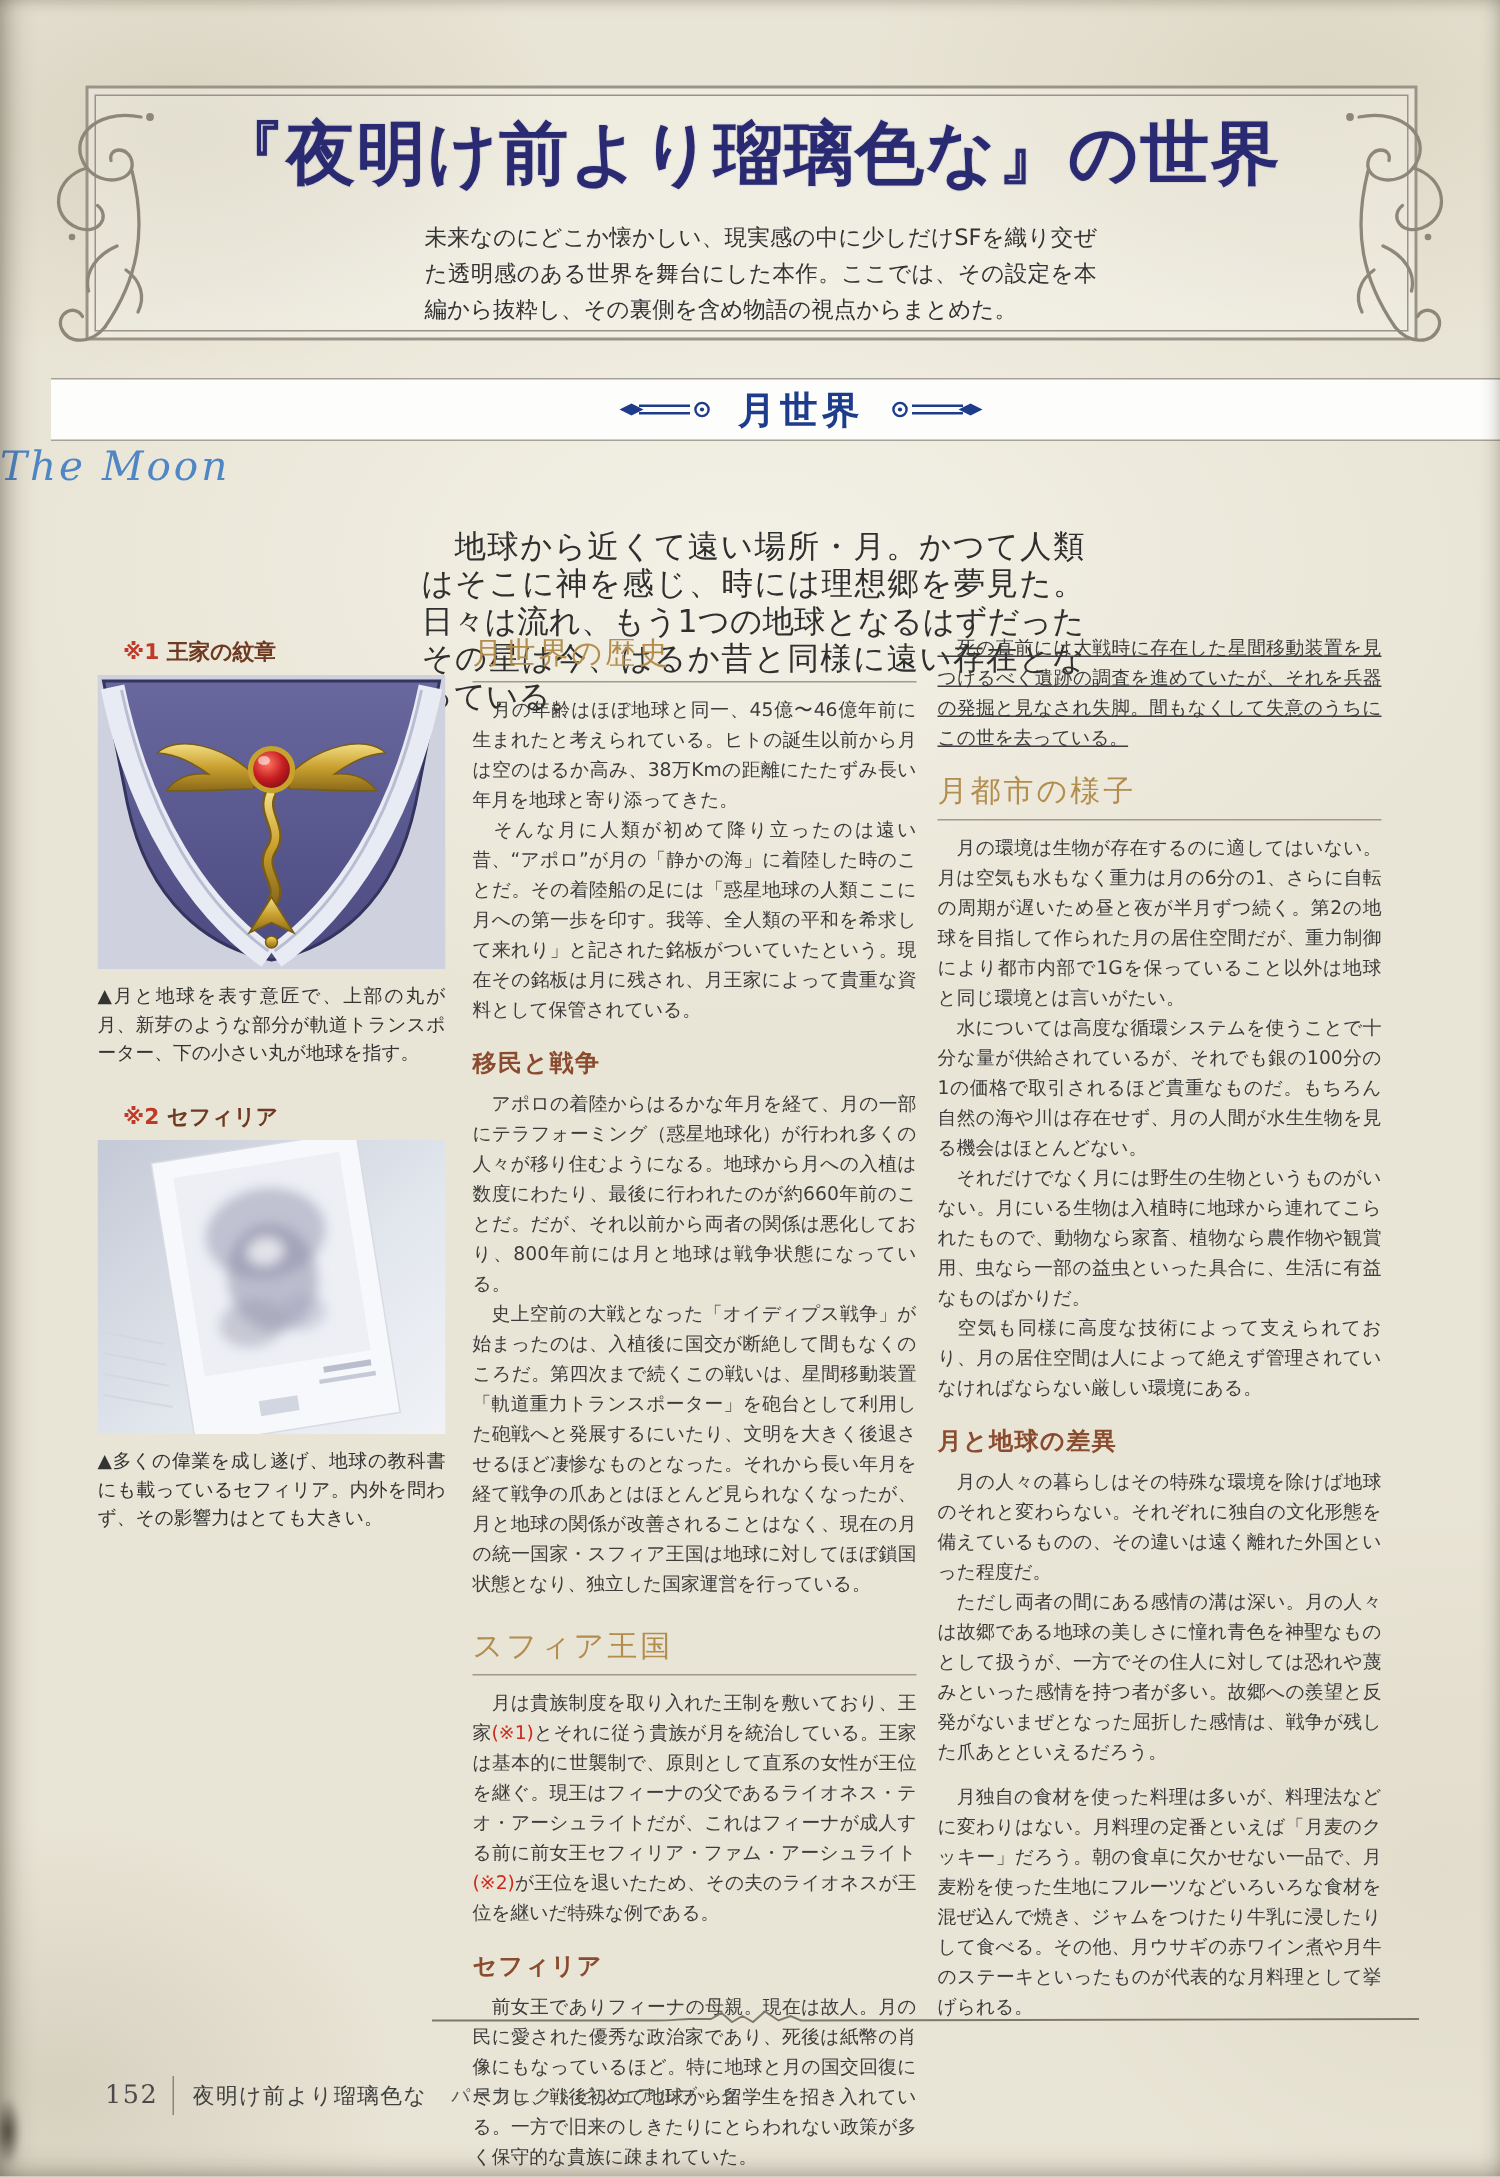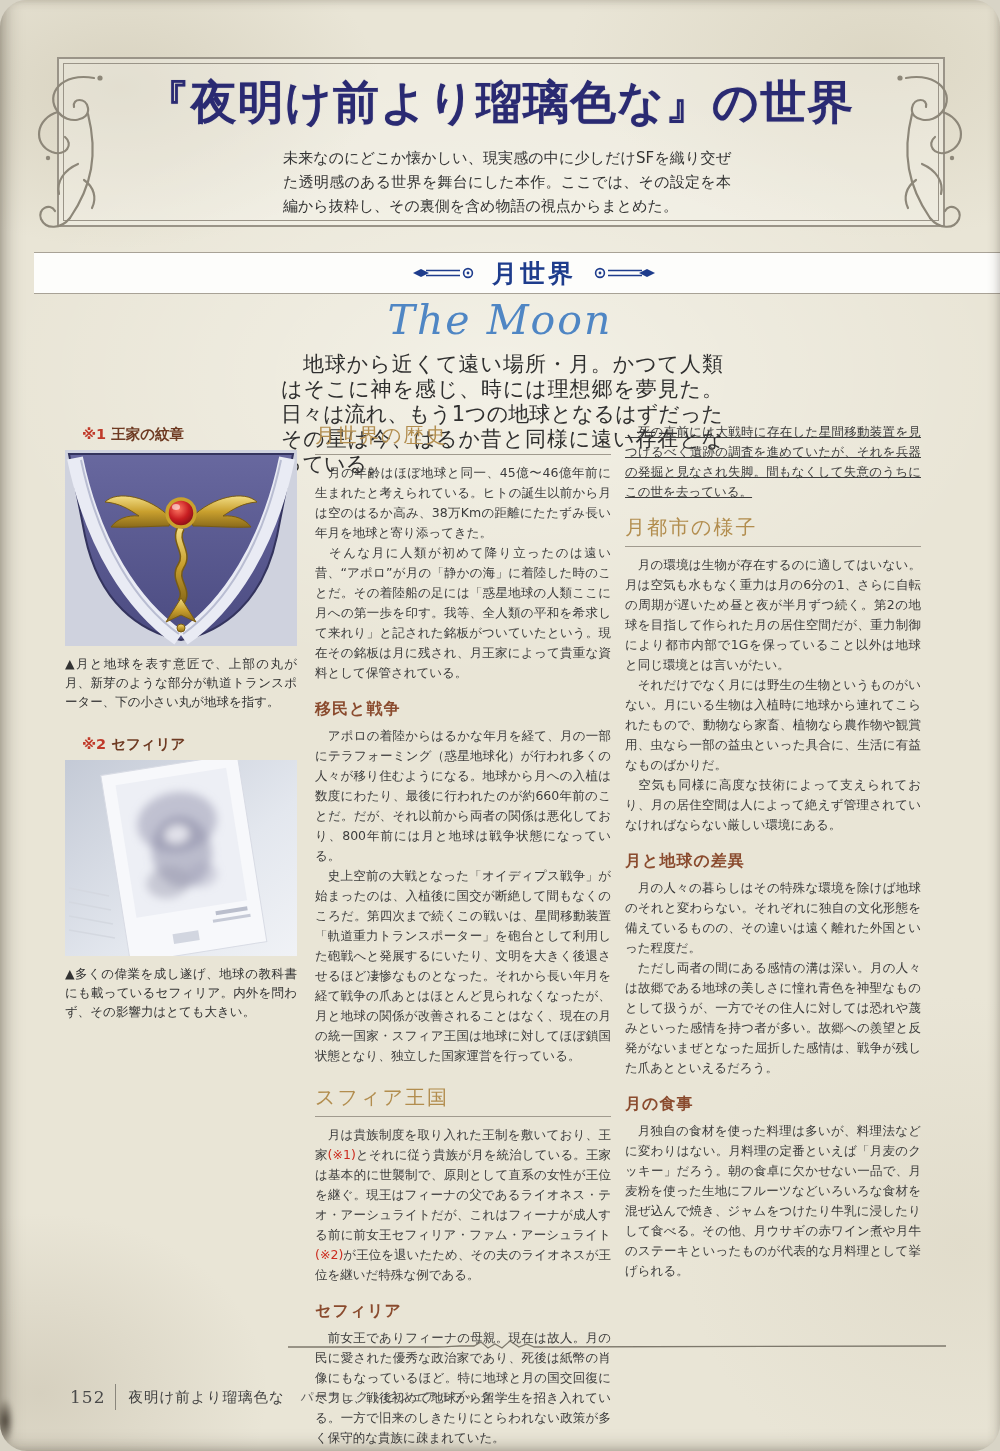--- a/index.html
+++ b/index.html
@@ -12,21 +12,20 @@
   body{font-family:"DejaVu Sans","Liberation Sans",sans-serif;background:#d8d4c6;}
   .page{
     position:relative;width:1000px;height:1451px;margin:0 auto;overflow:hidden;
     background:
       radial-gradient(420px 260px at 12% 6%, rgba(188,180,156,.38), transparent 62%),
       radial-gradient(520px 300px at 88% 4%, rgba(196,188,162,.34), transparent 60%),
       radial-gradient(700px 420px at 50% 26%, rgba(255,255,250,.45), transparent 72%),
       radial-gradient(460px 420px at 96% 86%, rgba(205,198,176,.28), transparent 60%),
       radial-gradient(380px 300px at 4% 96%, rgba(170,160,138,.3), transparent 60%),
       var(--page_bg);
-    border-radius: 27px;
   }
   .page::after{
     content:"";position:absolute;inset:0;pointer-events:none;
     box-shadow:
       inset 14px 0 20px -12px rgba(60,50,38,.5),
       inset -8px 0 14px -9px rgba(60,50,38,.32),
       inset 0 -12px 20px -12px rgba(60,50,38,.4),
       inset 0 7px 12px -9px rgba(80,70,55,.28);
   }
   .corner-speck{position:absolute;left:-4px;top:1398px;width:18px;height:46px;
@@ -45,23 +44,23 @@
     text-shadow:0 0 1px rgba(42,42,114,.4);}
   .hdr-sub{position:absolute;left:283px;top:146px;width:448px;
     font-size:15px;line-height:24px;color:#333;text-align:justify;}
 
   
   .banner{position:absolute;left:0;top:252px;width:1000px;height:40px;
     background:#fdfdfb;border-top:1px solid #a8a296;border-bottom:1px solid #a8a296;
     display:flex;align-items:center;justify-content:center;gap:14px;margin-left:34px;}
   .banner-title{font-size:25px;font-weight:bold;color:var(--banner_navy);letter-spacing:3px;}
   .banner-orn{width:66px;height:18px;}
-  .moon-title{position:absolute;left:0;top:296px;width:1000px;text-align:center;
+  .moon-title{position:absolute;left:0;top:296px;width:1000px;text-align:left;
     font-family:"DejaVu Serif","Liberation Serif",serif;font-style:italic;
-    font-size:41px;color:var(--moon_blue);letter-spacing:2px;}
+    font-size:27px;color:var(--moon_blue);letter-spacing:2px;}
   .lead{position:absolute;left:281px;top:352px;width:442px;
     font-size:21px;line-height:25px;color:#2f2f2f;text-align:justify;}
 
   
   .sidebar{position:absolute;left:65px;top:425px;width:232px;}
   .col-mid{position:absolute;left:315px;top:422px;width:296px;}
   .col-right{position:absolute;left:625px;top:422px;width:296px;}
 
   .fig-label{font-size:14.5px;font-weight:bold;color:var(--label_brown);margin:0 0 6px 17px;}
   .fig-label .ref{color:var(--label_red);font-weight:bold;margin-right:5px;}
@@ -249,30 +248,30 @@
       <div class="h-brown">セフィリア</div>
       <p>　前女王でありフィーナの母親。現在は故人。月の民に愛された優秀な政治家であり、死後は紙幣の肖像にもなっているほど。特に地球と月の国交回復に尽力し、戦後初めて地球から留学生を招き入れている。一方で旧来のしきたりにとらわれない政策が多く保守的な貴族に疎まれていた。</p>
     </section>
   </div>
 
   <div class="col-right">
     <p style="margin-bottom:12px;text-decoration:underline;">　死の直前には大戦時に存在した星間移動装置を見つけるべく遺跡の調査を進めていたが、それを兵器の発掘と見なされ失脚。間もなくして失意のうちにこの世を去っている。</p>
     <section>
       <div class="h-gold">月都市の様子</div>
       <p>　月の環境は生物が存在するのに適してはいない。月は空気も水もなく重力は月の6分の1、さらに自転の周期が遅いため昼と夜が半月ずつ続く。第2の地球を目指して作られた月の居住空間だが、重力制御により都市内部で1Gを保っていること以外は地球と同じ環境とは言いがたい。</p>
+      <p>　水については高度な循環システムを使うことで十分な量が供給されているが、それでも銀の100分の1の価格で取引されるほど貴重なものだ。もちろん自然の海や川は存在せず、月の人間が水生生物を見る機会はほとんどない。</p>
       <p>　それだけでなく月には野生の生物というものがいない。月にいる生物は入植時に地球から連れてこられたもので、動物なら家畜、植物なら農作物や観賞用、虫なら一部の益虫といった具合に、生活に有益なものばかりだ。</p>
       <p>　空気も同様に高度な技術によって支えられており、月の居住空間は人によって絶えず管理されていなければならない厳しい環境にある。</p>
     </section>
     <section>
       <div class="h-brown">月と地球の差異</div>
       <p>　月の人々の暮らしはその特殊な環境を除けば地球のそれと変わらない。それぞれに独自の文化形態を備えているものの、その違いは遠く離れた外国といった程度だ。</p>
       <p>　ただし両者の間にある感情の溝は深い。月の人々は故郷である地球の美しさに憧れ青色を神聖なものとして扱うが、一方でその住人に対しては恐れや蔑みといった感情を持つ者が多い。故郷への羨望と反発がないまぜとなった屈折した感情は、戦争が残した爪あとといえるだろう。</p>
     </section>
     <section>
-      <div class="h-brown">月の食事</div>
       <p>　月独自の食材を使った料理は多いが、料理法などに変わりはない。月料理の定番といえば「月麦のクッキー」だろう。朝の食卓に欠かせない一品で、月麦粉を使った生地にフルーツなどいろいろな食材を混ぜ込んで焼き、ジャムをつけたり牛乳に浸したりして食べる。その他、月ウサギの赤ワイン煮や月牛のステーキといったものが代表的な月料理として挙げられる。</p>
     </section>
   </div>
 
   <svg class="bottom-rule" viewBox="0 0 658 16" preserveAspectRatio="none">
     <path d="M0,9 H150 C160,9 166,8 172,8 L186,8 L193,4 L200,10 L207,6 L214,10 L222,3 L231,9 L239,6 L246,9 C300,9 420,9 658,8" fill="none" stroke="#7d786c" stroke-width="1.3"></path>
   </svg>
 
   <div class="corner-speck"></div>
 

